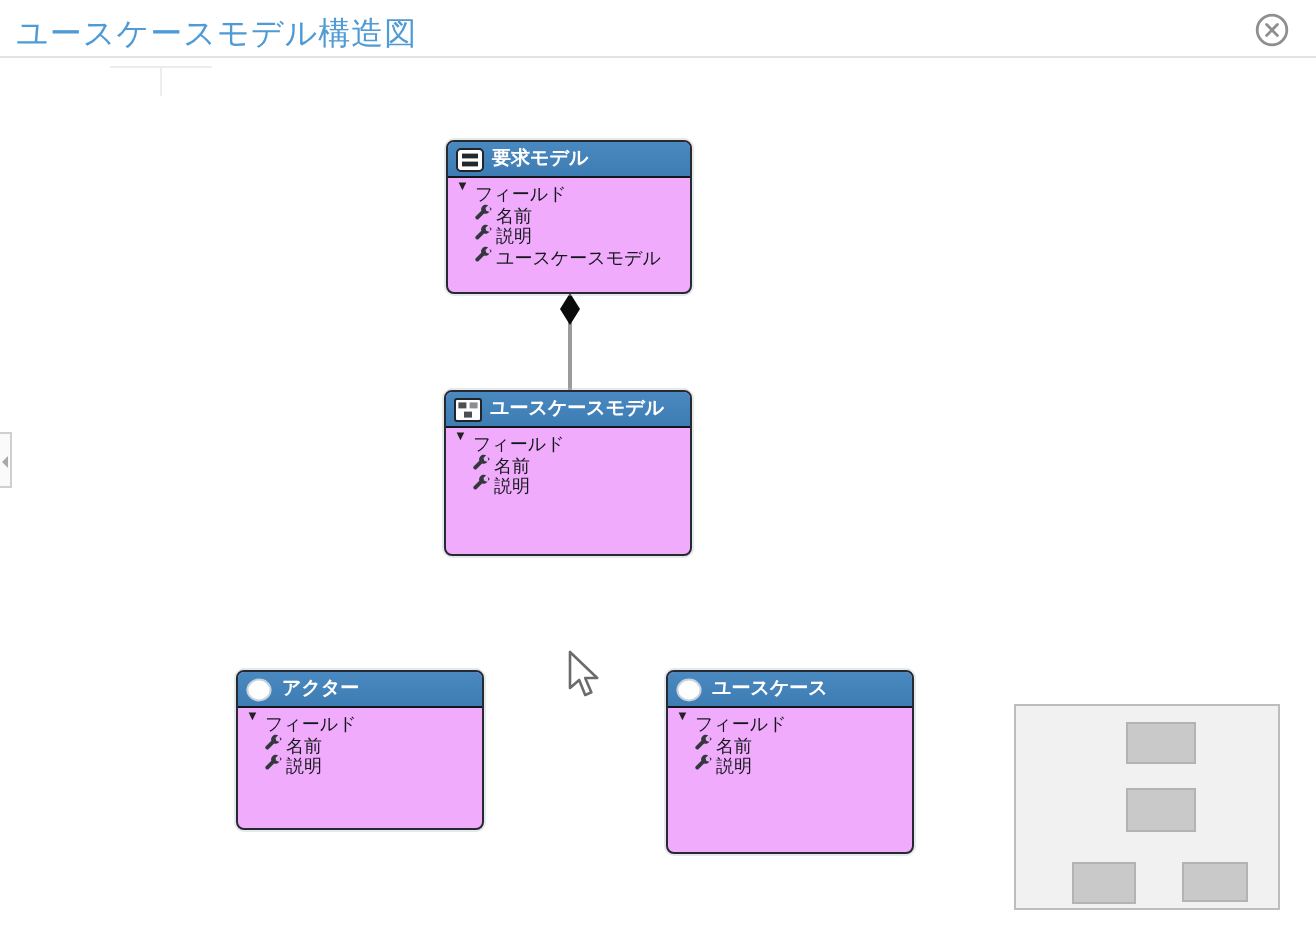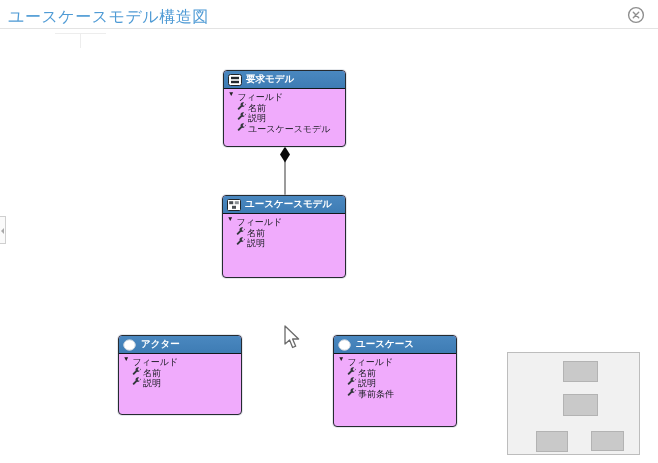--- a/index.html
+++ b/index.html
@@ -196,28 +196,20 @@
       <span>名前</span>
     </div>
     <div class="row field">
       <span class="wrench">
           <svg viewBox="0 0 16 16" width="9" height="9">
             <path d="M13.8 2.4c.9 1.6.7 3.7-.7 5.1-1.1 1.1-2.7 1.5-4.1 1L4.1 13.4c-.6.6-1.6.6-2.2 0l-.3-.3c-.6-.6-.6-1.6 0-2.2L6.5 6c-.5-1.4-.1-3 1-4.1C8.9.5 11 .3 12.6 1.2L10.2 3.6l.7 2.5 2.5.7 2.4-2.4z" fill="#33383d"></path>
           </svg>
         </span>
       <span>説明</span>
     </div>
-    <div class="row field">
-      <span class="wrench">
-          <svg viewBox="0 0 16 16" width="9" height="9">
-            <path d="M13.8 2.4c.9 1.6.7 3.7-.7 5.1-1.1 1.1-2.7 1.5-4.1 1L4.1 13.4c-.6.6-1.6.6-2.2 0l-.3-.3c-.6-.6-.6-1.6 0-2.2L6.5 6c-.5-1.4-.1-3 1-4.1C8.9.5 11 .3 12.6 1.2L10.2 3.6l.7 2.5 2.5.7 2.4-2.4z" fill="#33383d"></path>
-          </svg>
-        </span>
-      <span>事前条件</span>
-    </div>
   </div>
 </div>
 
 <svg class="cursor" viewBox="0 0 18 26">
   <polygon points="2,1 2,19 6.6,15 9.6,22.5 12.7,21.2 9.6,14 15.6,14" fill="#ffffff" stroke="#6b6b6b" stroke-width="1.3" stroke-linejoin="round"></polygon>
 </svg>
 
 <div class="minimap">
   <div class="mini-rect mini-r0"></div>
   <div class="mini-rect mini-r1"></div>

